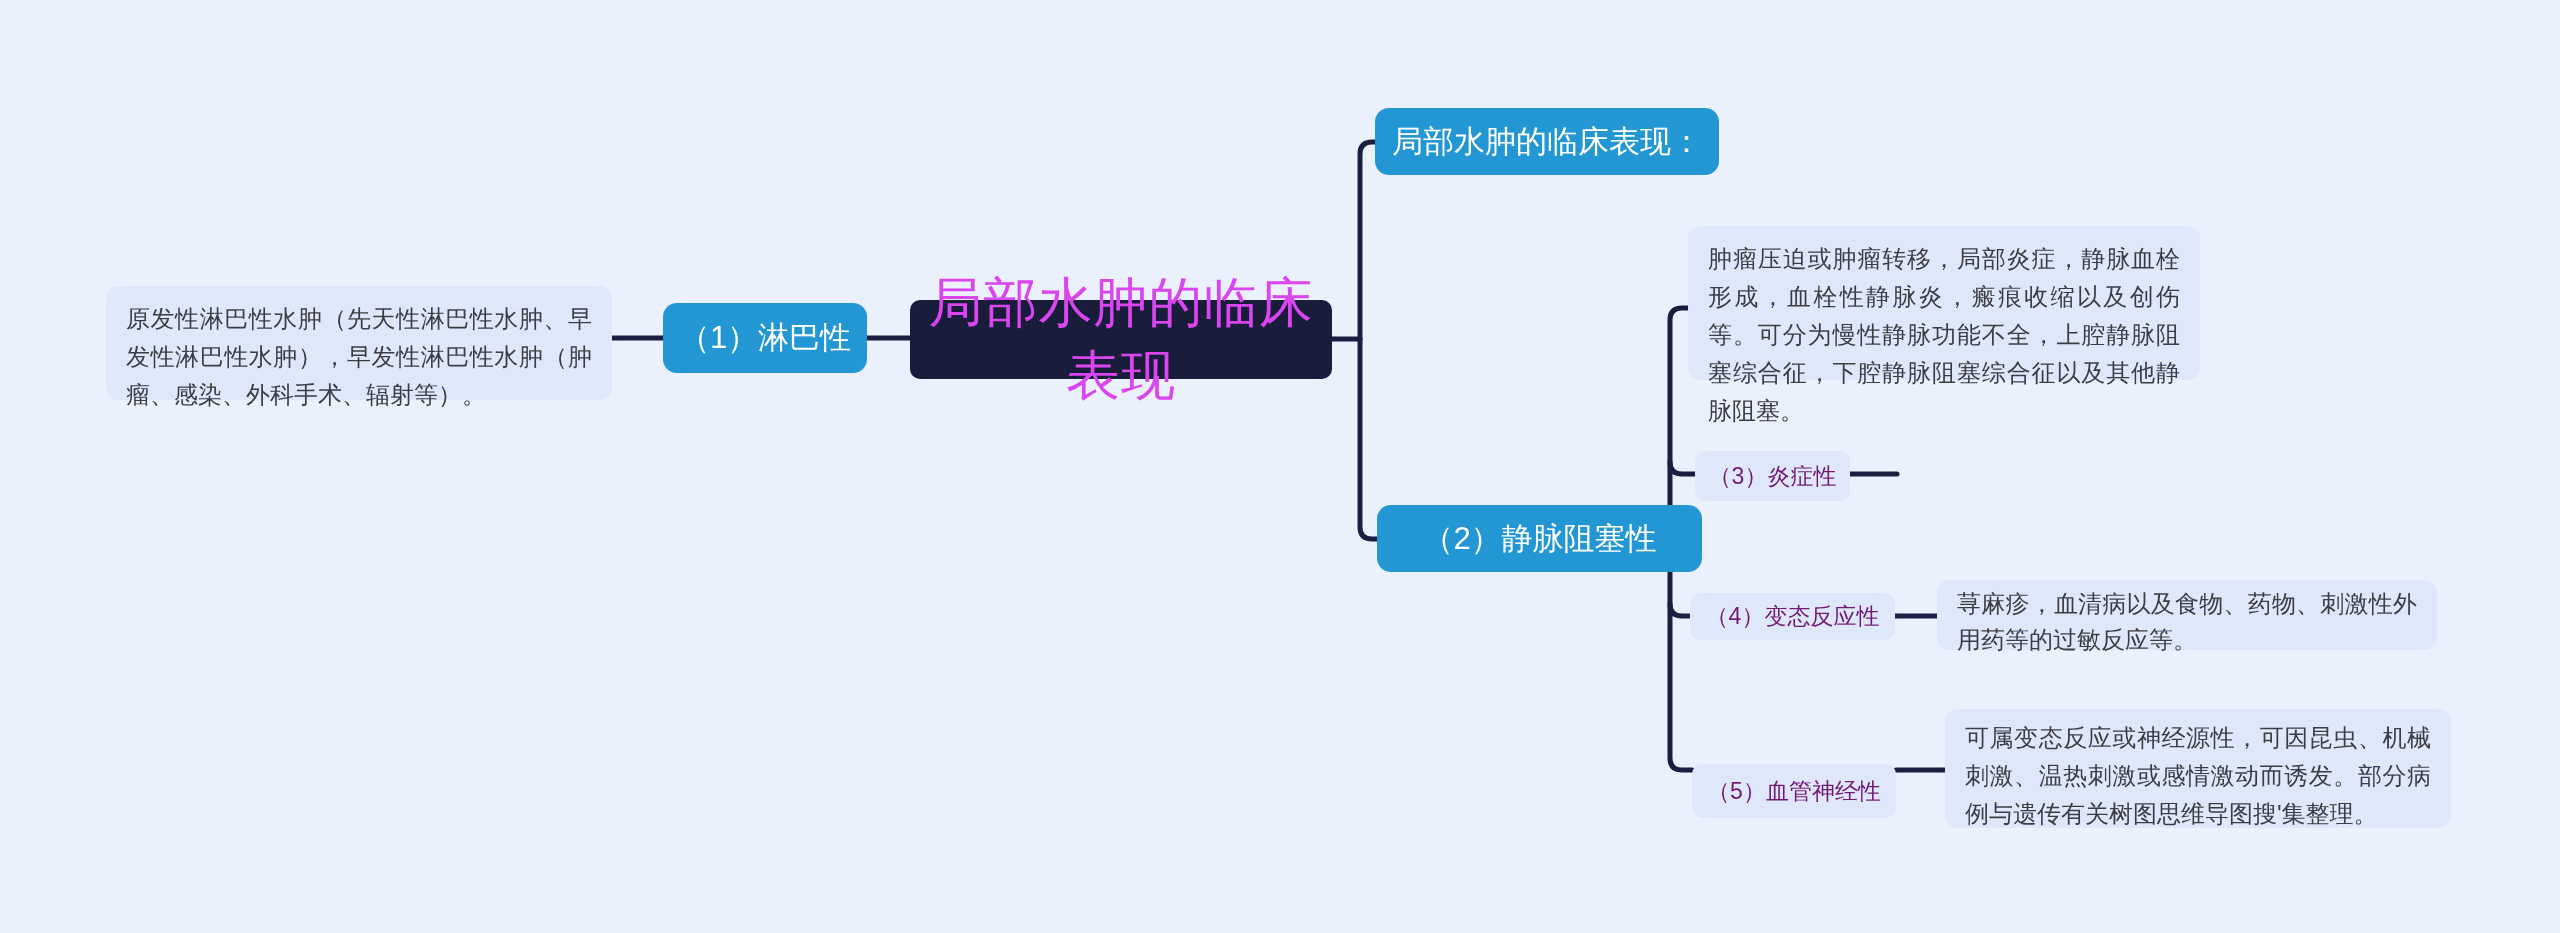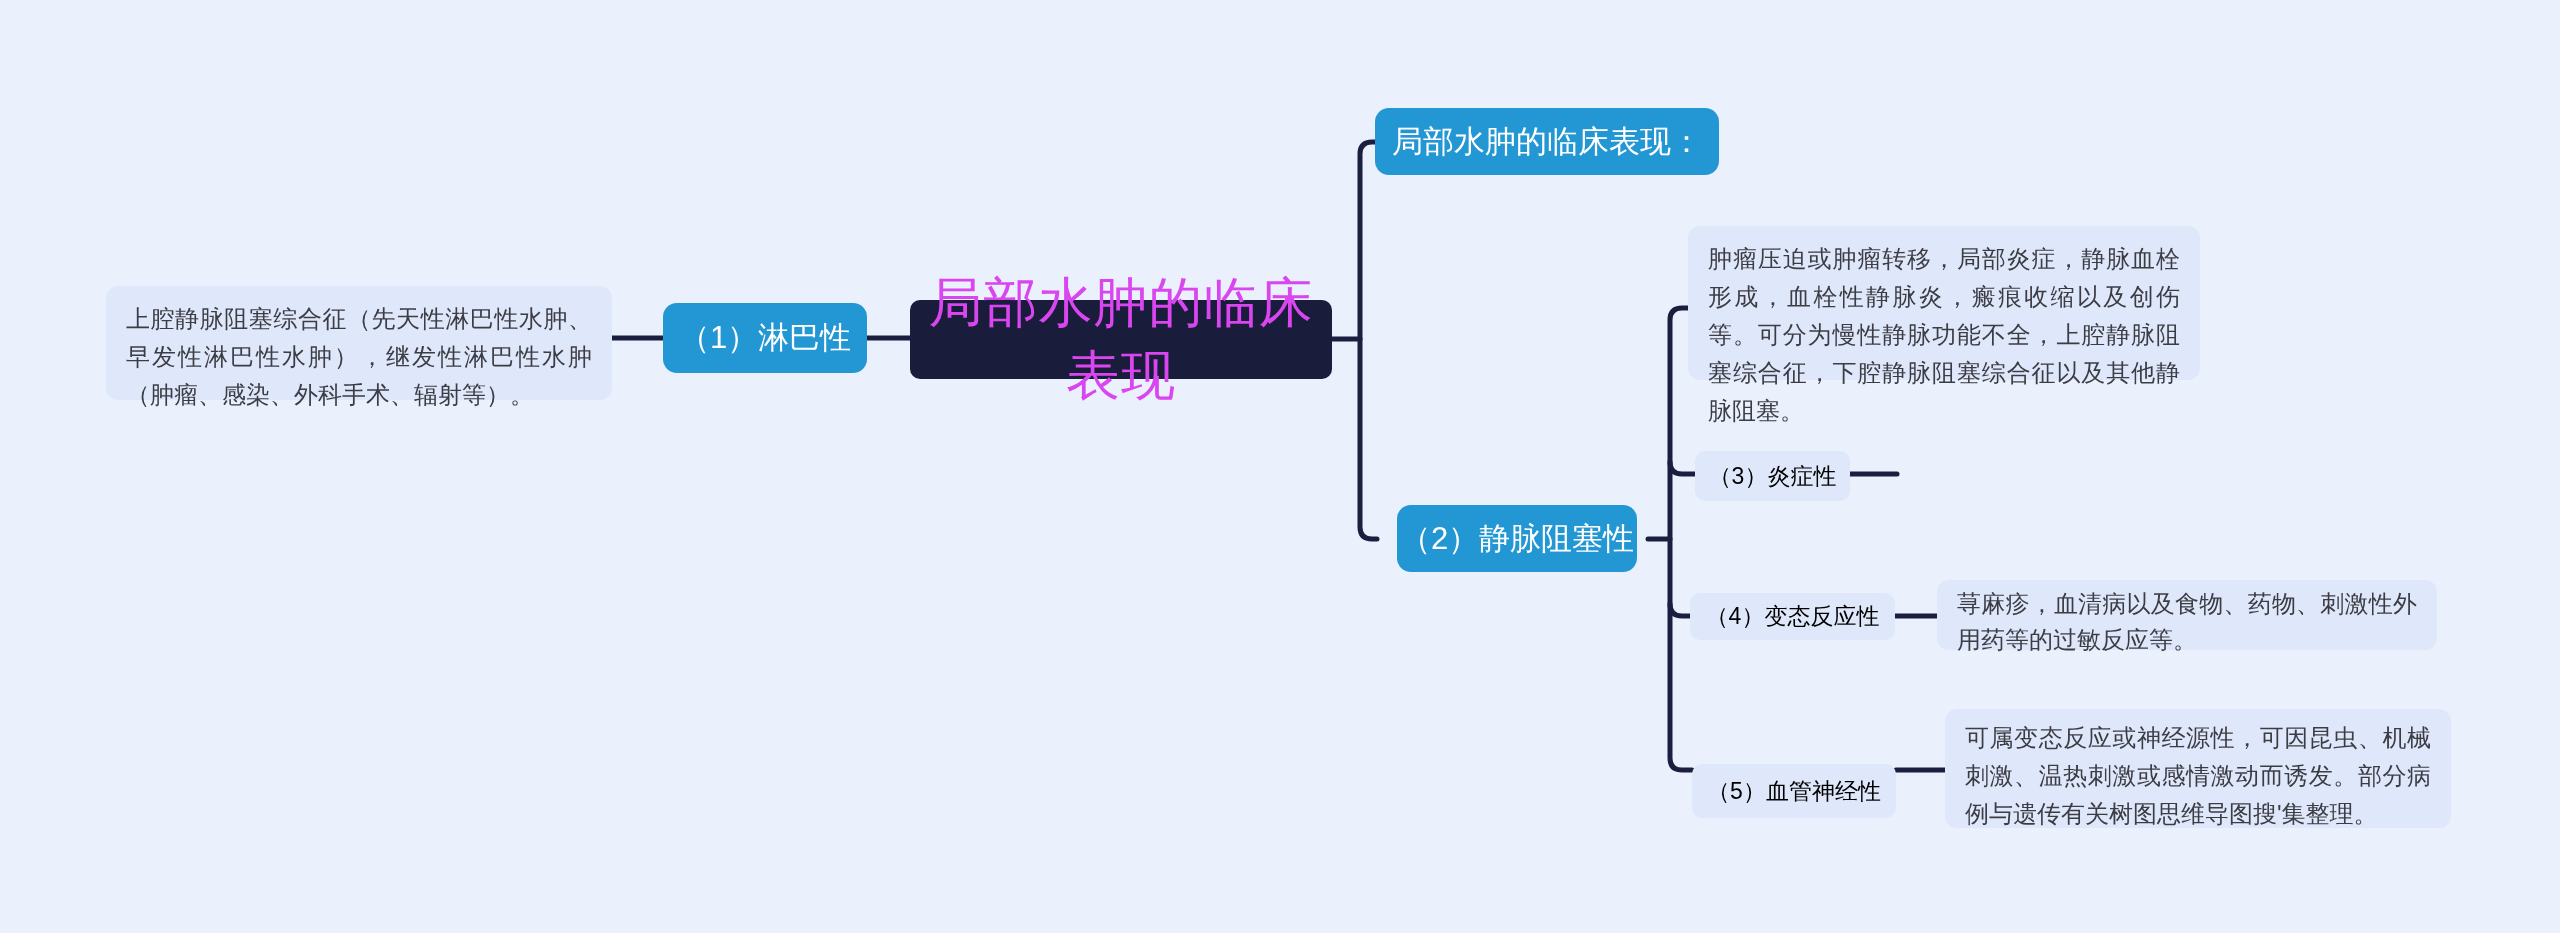--- a/index.html
+++ b/index.html
@@ -57,28 +57,27 @@
     width: 204px; height: 70px;
     font-size: 31px;
   }
   .node-right-header {
     left: 1375px; top: 108px;
     width: 344px; height: 67px;
     font-size: 31px;
   }
   .node-venous {
     left: 1377px; top: 505px;
-    width: 240px; height: 67px;
+    width: 325px; height: 67px;
     font-size: 31px;
-    margin-left: 20px;
   }
   .label-node {
     background: #DFE8FA;
     border-radius: 10px;
-    color: #000000;
+    color: #701a75;
     font-size: 23px;
     white-space: nowrap;
   }
   .node-inflammatory { left: 1695px; top: 451px; width: 155px; height: 50px; }
   .node-allergic     { left: 1690px; top: 593px; width: 205px; height: 47px; }
   .node-angioneurotic{ left: 1692px; top: 764px; width: 204px; height: 54px; }
   .text-block {
     position: absolute;
     box-sizing: border-box;
     background: #DFE8FA;
@@ -107,21 +106,21 @@
     <path d="M1375,142 L1372,142 Q1360,142 1360,154 L1360,527 Q1360,539 1372,539 L1377,539"></path>
     <path d="M1648,539 L1670,539"></path>
     <path d="M1688,308 L1682,308 Q1670,308 1670,320 L1670,758 Q1670,770 1682,770 L1692,770"></path>
     <path d="M1670,462 Q1670,474 1682,474 L1695,474"></path>
     <path d="M1670,604 Q1670,616 1682,616 L1690,616"></path>
     <path d="M1850,474 L1897,474"></path>
     <path d="M1895,616 L1937,616"></path>
     <path d="M1896,770 L1945,770"></path>
   </svg>
 
-  <div class="text-block block-lymphatic-detail">上腔静脉阻塞综合征（先天性淋巴性水肿、早发性淋巴性水肿），继发性淋巴性水肿（肿瘤、感染、外科手术、辐射等）。</div>
+  <div class="text-block block-lymphatic-detail">原发性淋巴性水肿（先天性淋巴性水肿、早发性淋巴性水肿），早发性淋巴性水肿（肿瘤、感染、外科手术、辐射等）。</div>
 
   <div class="node blue-node node-lymphatic">（1）淋巴性</div>
 
   <div class="node root-node">局部水肿的临床表现</div>
 
   <div class="node blue-node node-right-header">局部水肿的临床表现：</div>
 
   <div class="node blue-node node-venous">（2）静脉阻塞性</div>
 
   <div class="text-block block-venous-detail">肿瘤压迫或肿瘤转移，局部炎症，静脉血栓形成，血栓性静脉炎，瘢痕收缩以及创伤等。可分为慢性静脉功能不全，上腔静脉阻塞综合征，下腔静脉阻塞综合征以及其他静脉阻塞。</div>

